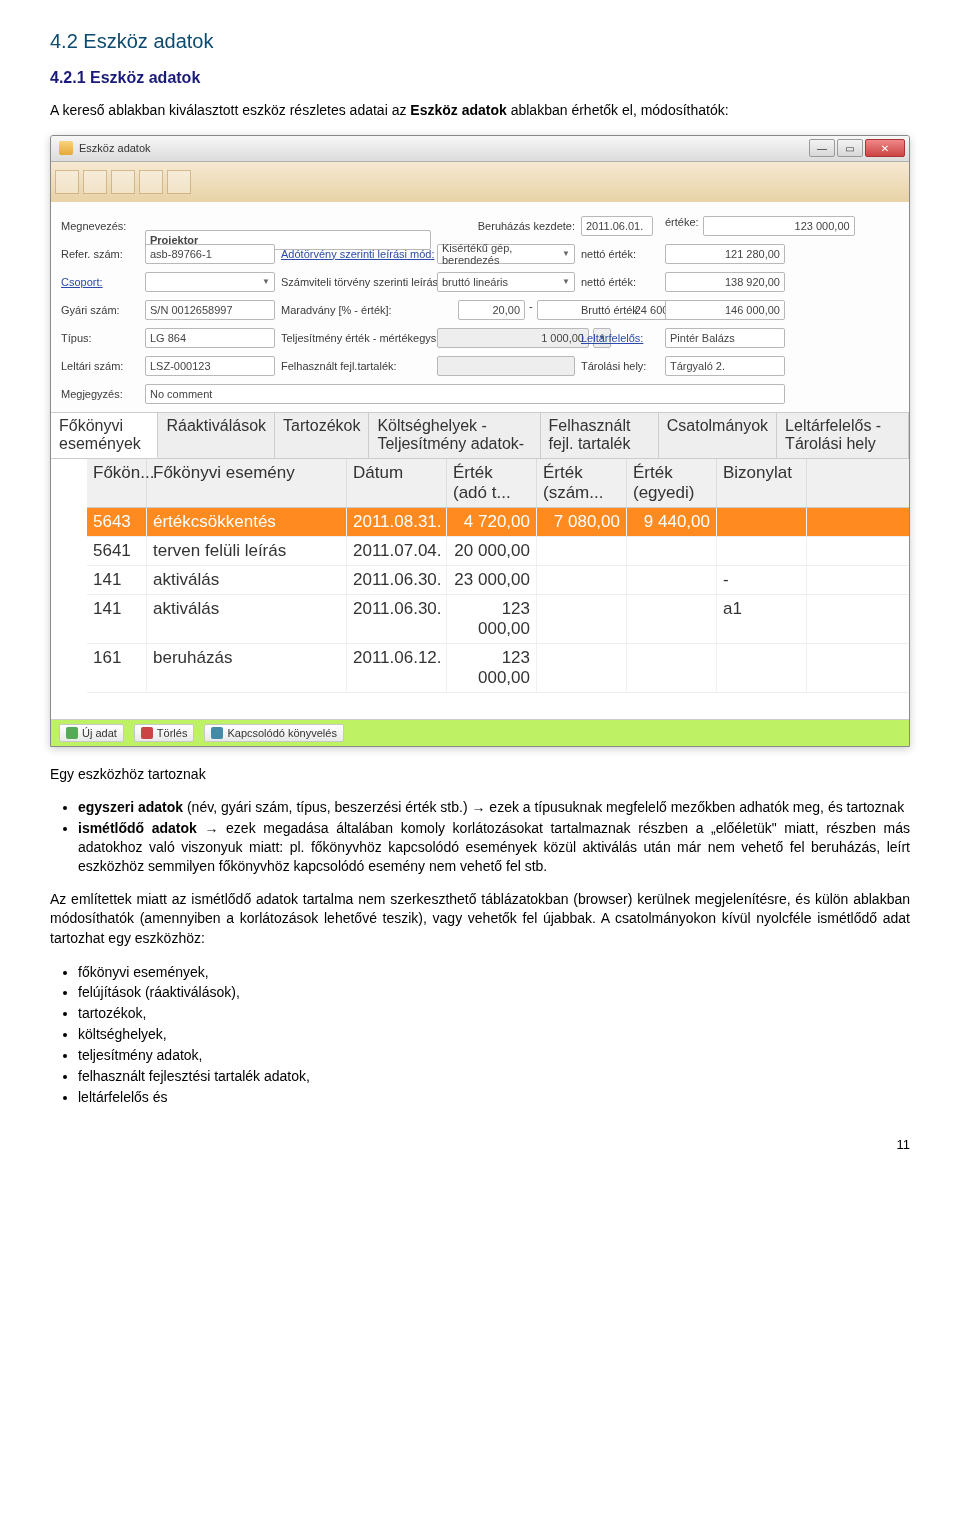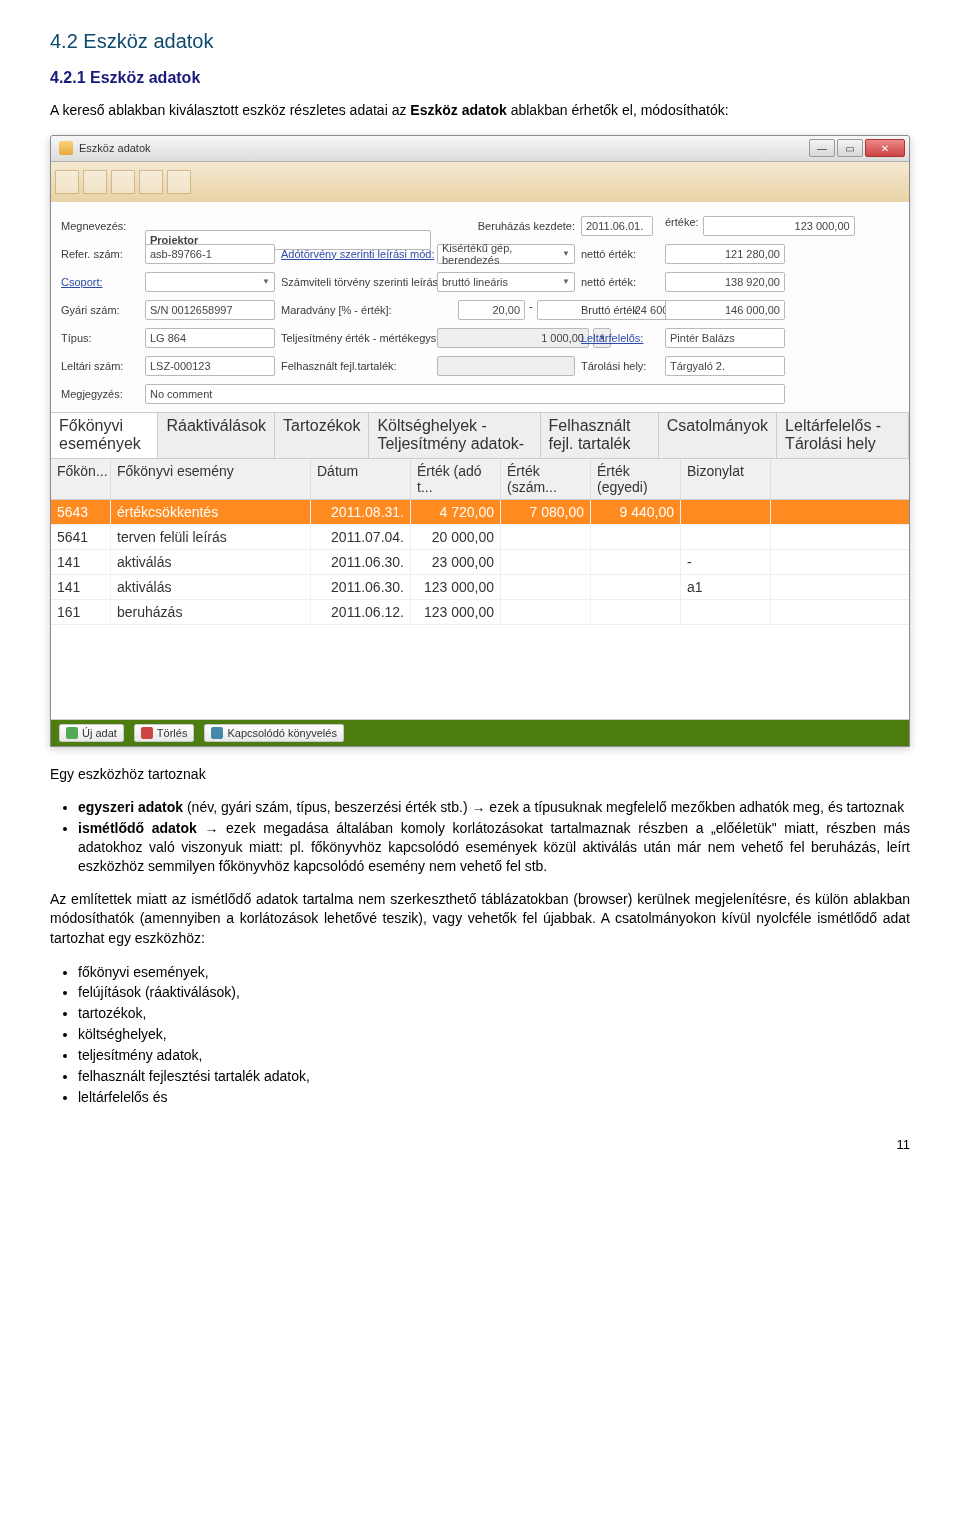--- a/index.html
+++ b/index.html
@@ -84,32 +84,33 @@
   .form .link { color:#2a4aa8; text-decoration: underline; cursor: default; }
   .tabs {
     display:flex; gap:0; border-top:1px solid #ccc; border-bottom:1px solid #ccc;
     background:#eee; font-size:16px;
   }
   .tab { padding:4px 8px; border-right:1px solid #ccc; background:#eee; }
   .tab.active { background:#fff; border-bottom:1px solid #fff; font-weight:normal;}
   .ghead, .grow {
     display:grid;
     grid-template-columns: 60px 200px 100px 90px 90px 90px 90px;
-    font-size:14px;
+    font-size:17px;
+    margin-left:36px;
   }
   .ghead { background:#f0f0f0; border-bottom:1px solid #ccc; }
   .ghead div { padding:4px 6px; border-right:1px solid #ddd; color:#333; font-weight:normal;}
   .grow { border-bottom:1px solid #eee; }
   .grow div { padding:4px 6px; border-right:1px solid #f0f0f0; }
   .grow.sel { background:#ff8a1f; color:#fff; }
   .grow .r { text-align:right; }
   .gridwrap { min-height: 260px; background:#fff;}
   .actionbar {
     display:flex; gap:10px; padding:4px 8px;
-    background:#4d7c0f; border-top:1px solid #ccc; font-size:11px;
+    background:#bef264; border-top:1px solid #ccc; font-size:11px;
   }
   .abtn { display:flex; align-items:center; gap:4px; padding:2px 6px; border:1px solid #c8c8c8; border-radius:2px; background:linear-gradient(#fff,#e9e9e9);}
   .abtn .ico { width:12px; height:12px; display:inline-block; border-radius:2px;}
   .ico-add { background: #5a5; }
   .ico-del { background: #c44; }
   .ico-link { background: #48a; }
   .bottombar {
     display:flex; justify-content:space-between; padding:6px 8px;
     background: linear-gradient(#f6e9d2,#e8d2a6);
     border-top:1px solid #c9ad73;

